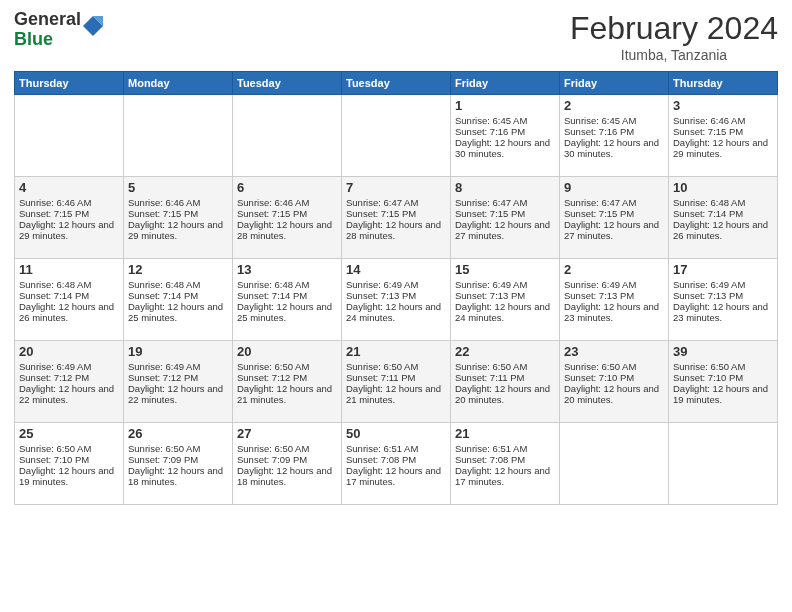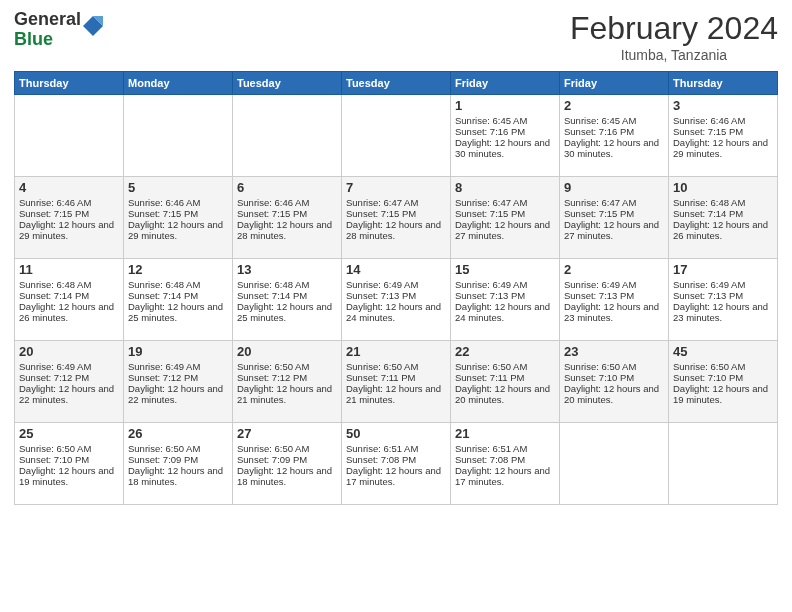--- a/index.html
+++ b/index.html
@@ -277,21 +277,21 @@
             <div>Sunset: 7:11 PM</div>
             <div>Daylight: 12 hours and 20 minutes.</div>
           </td>
           <td>
             <span class="day-num">23</span>
             <div>Sunrise: 6:50 AM</div>
             <div>Sunset: 7:10 PM</div>
             <div>Daylight: 12 hours and 20 minutes.</div>
           </td>
           <td>
-            <span class="day-num">45</span>
+            <span class="day-num">39</span>
             <div>Sunrise: 6:50 AM</div>
             <div>Sunset: 7:10 PM</div>
             <div>Daylight: 12 hours and 19 minutes.</div>
           </td>
         </tr>
         <tr>
           <td>
             <span class="day-num">25</span>
             <div>Sunrise: 6:50 AM</div>
             <div>Sunset: 7:10 PM</div>

